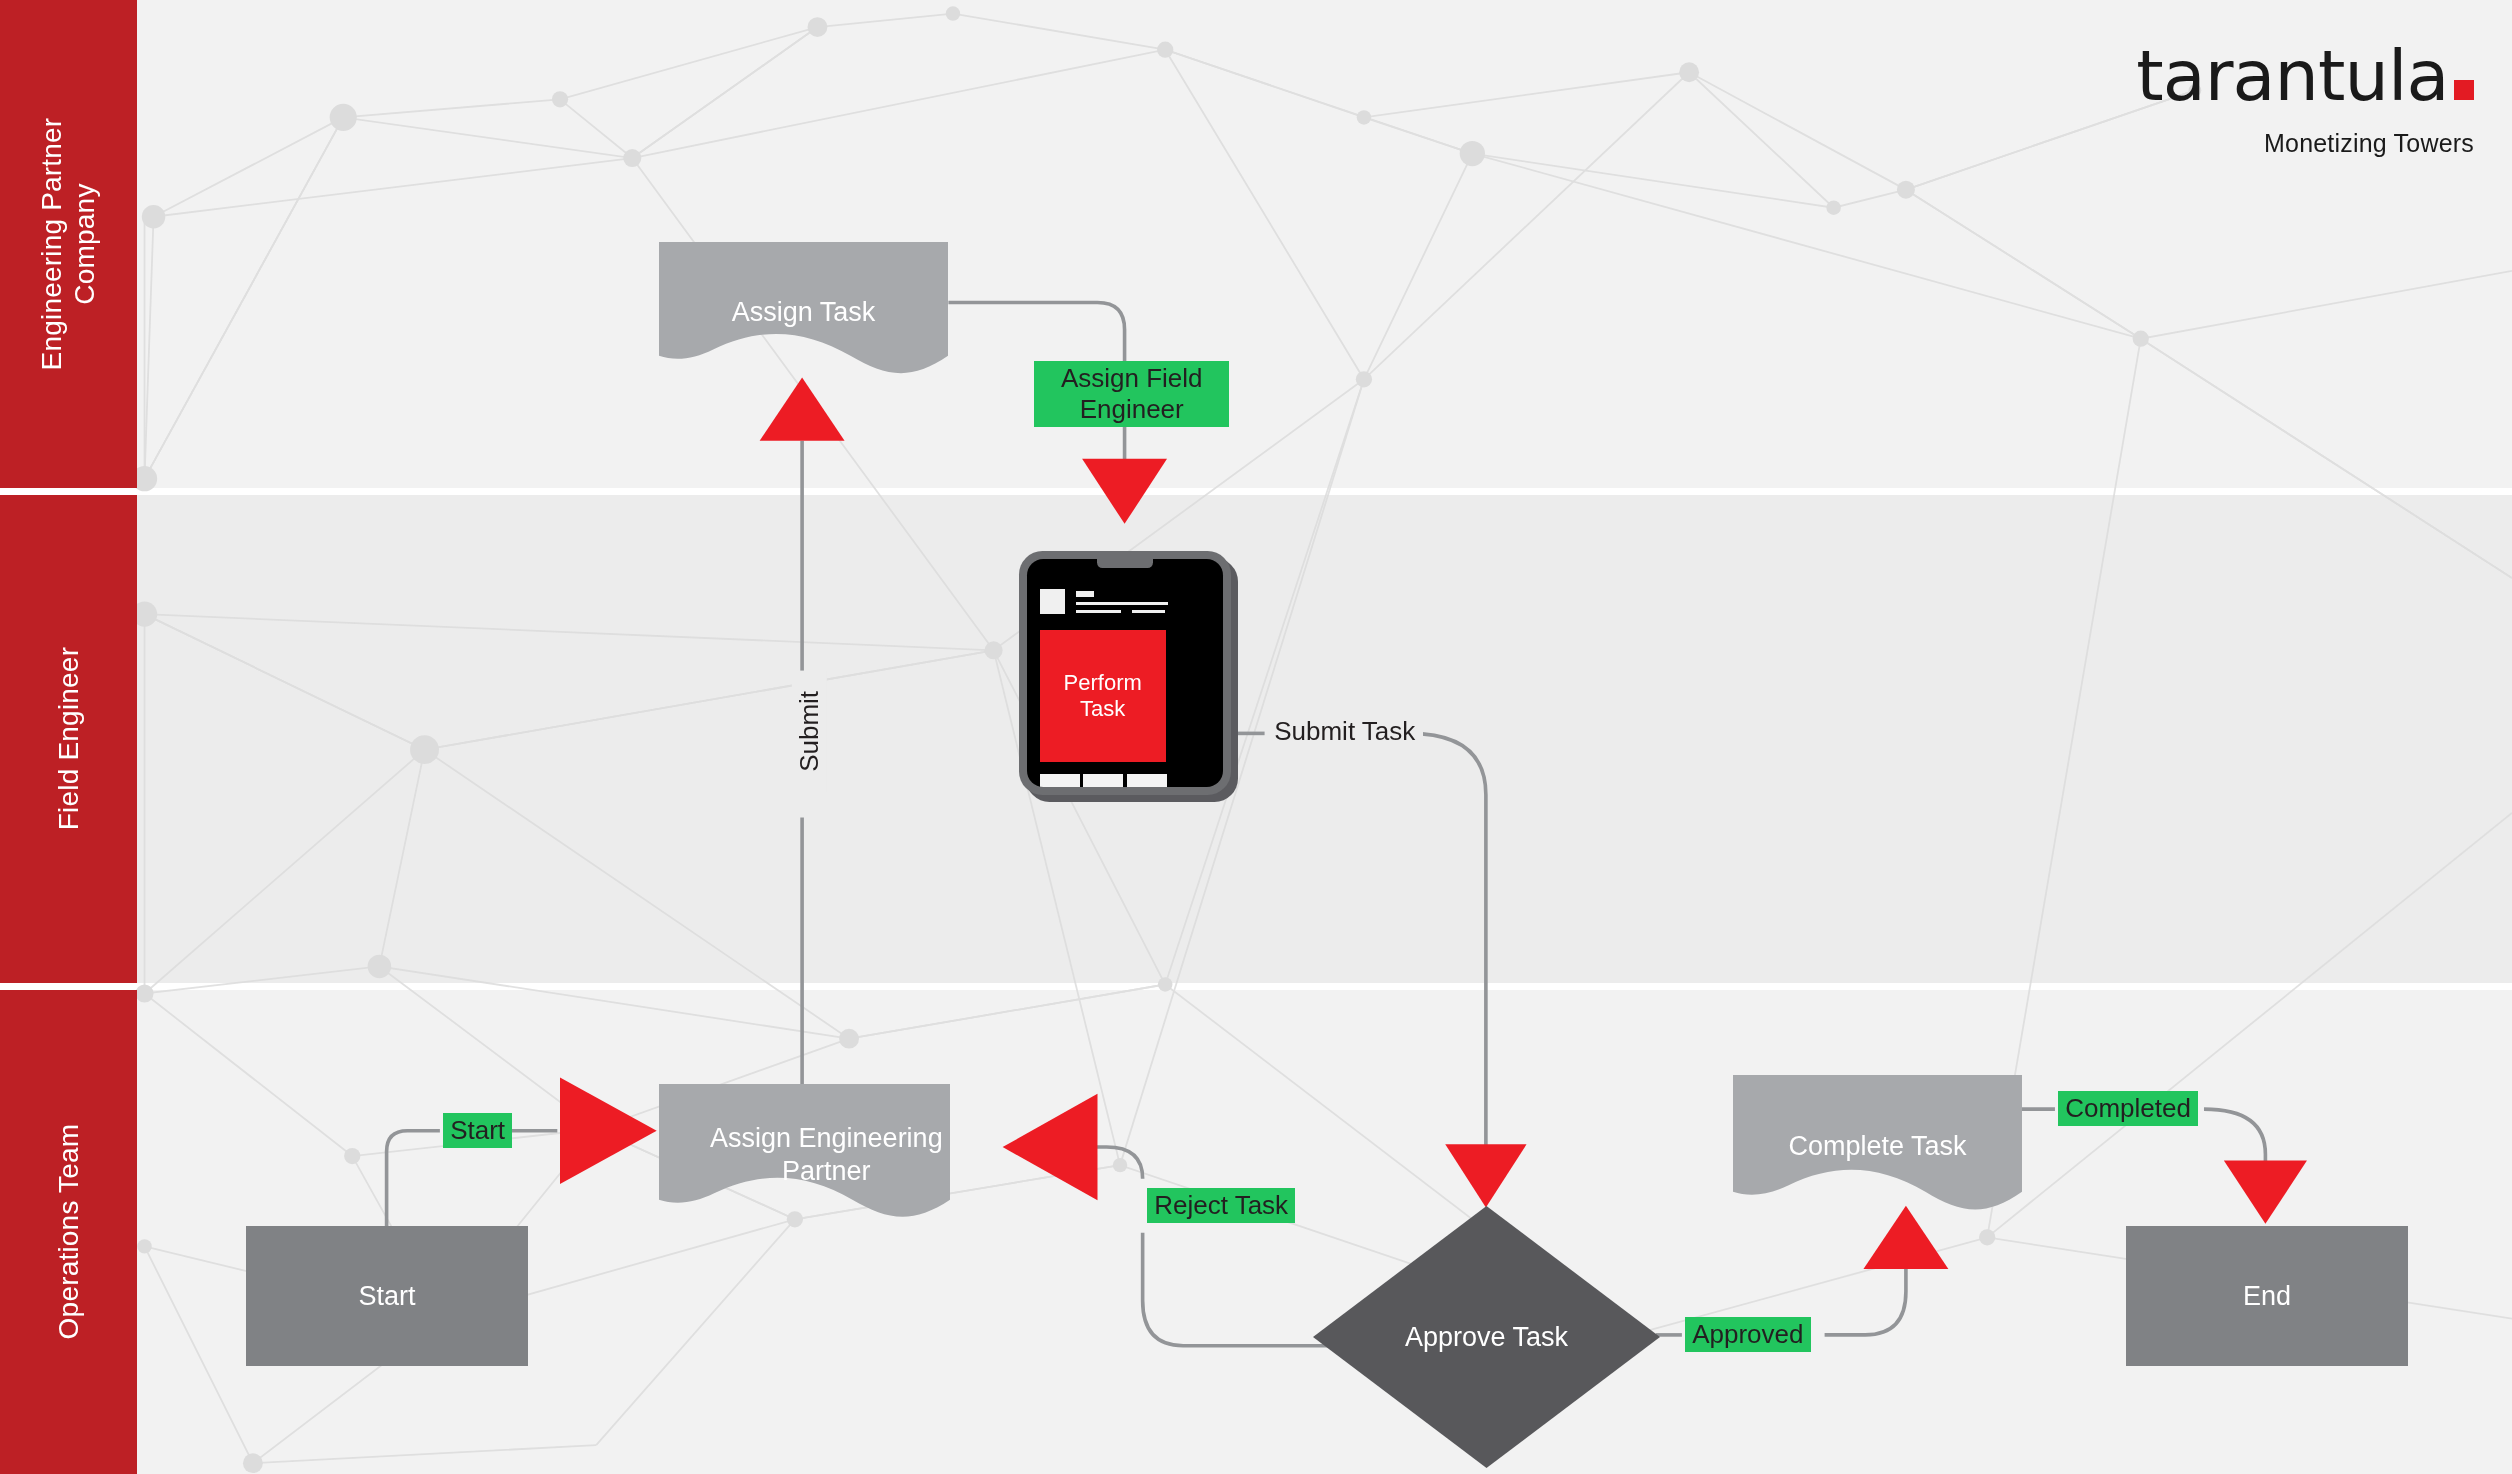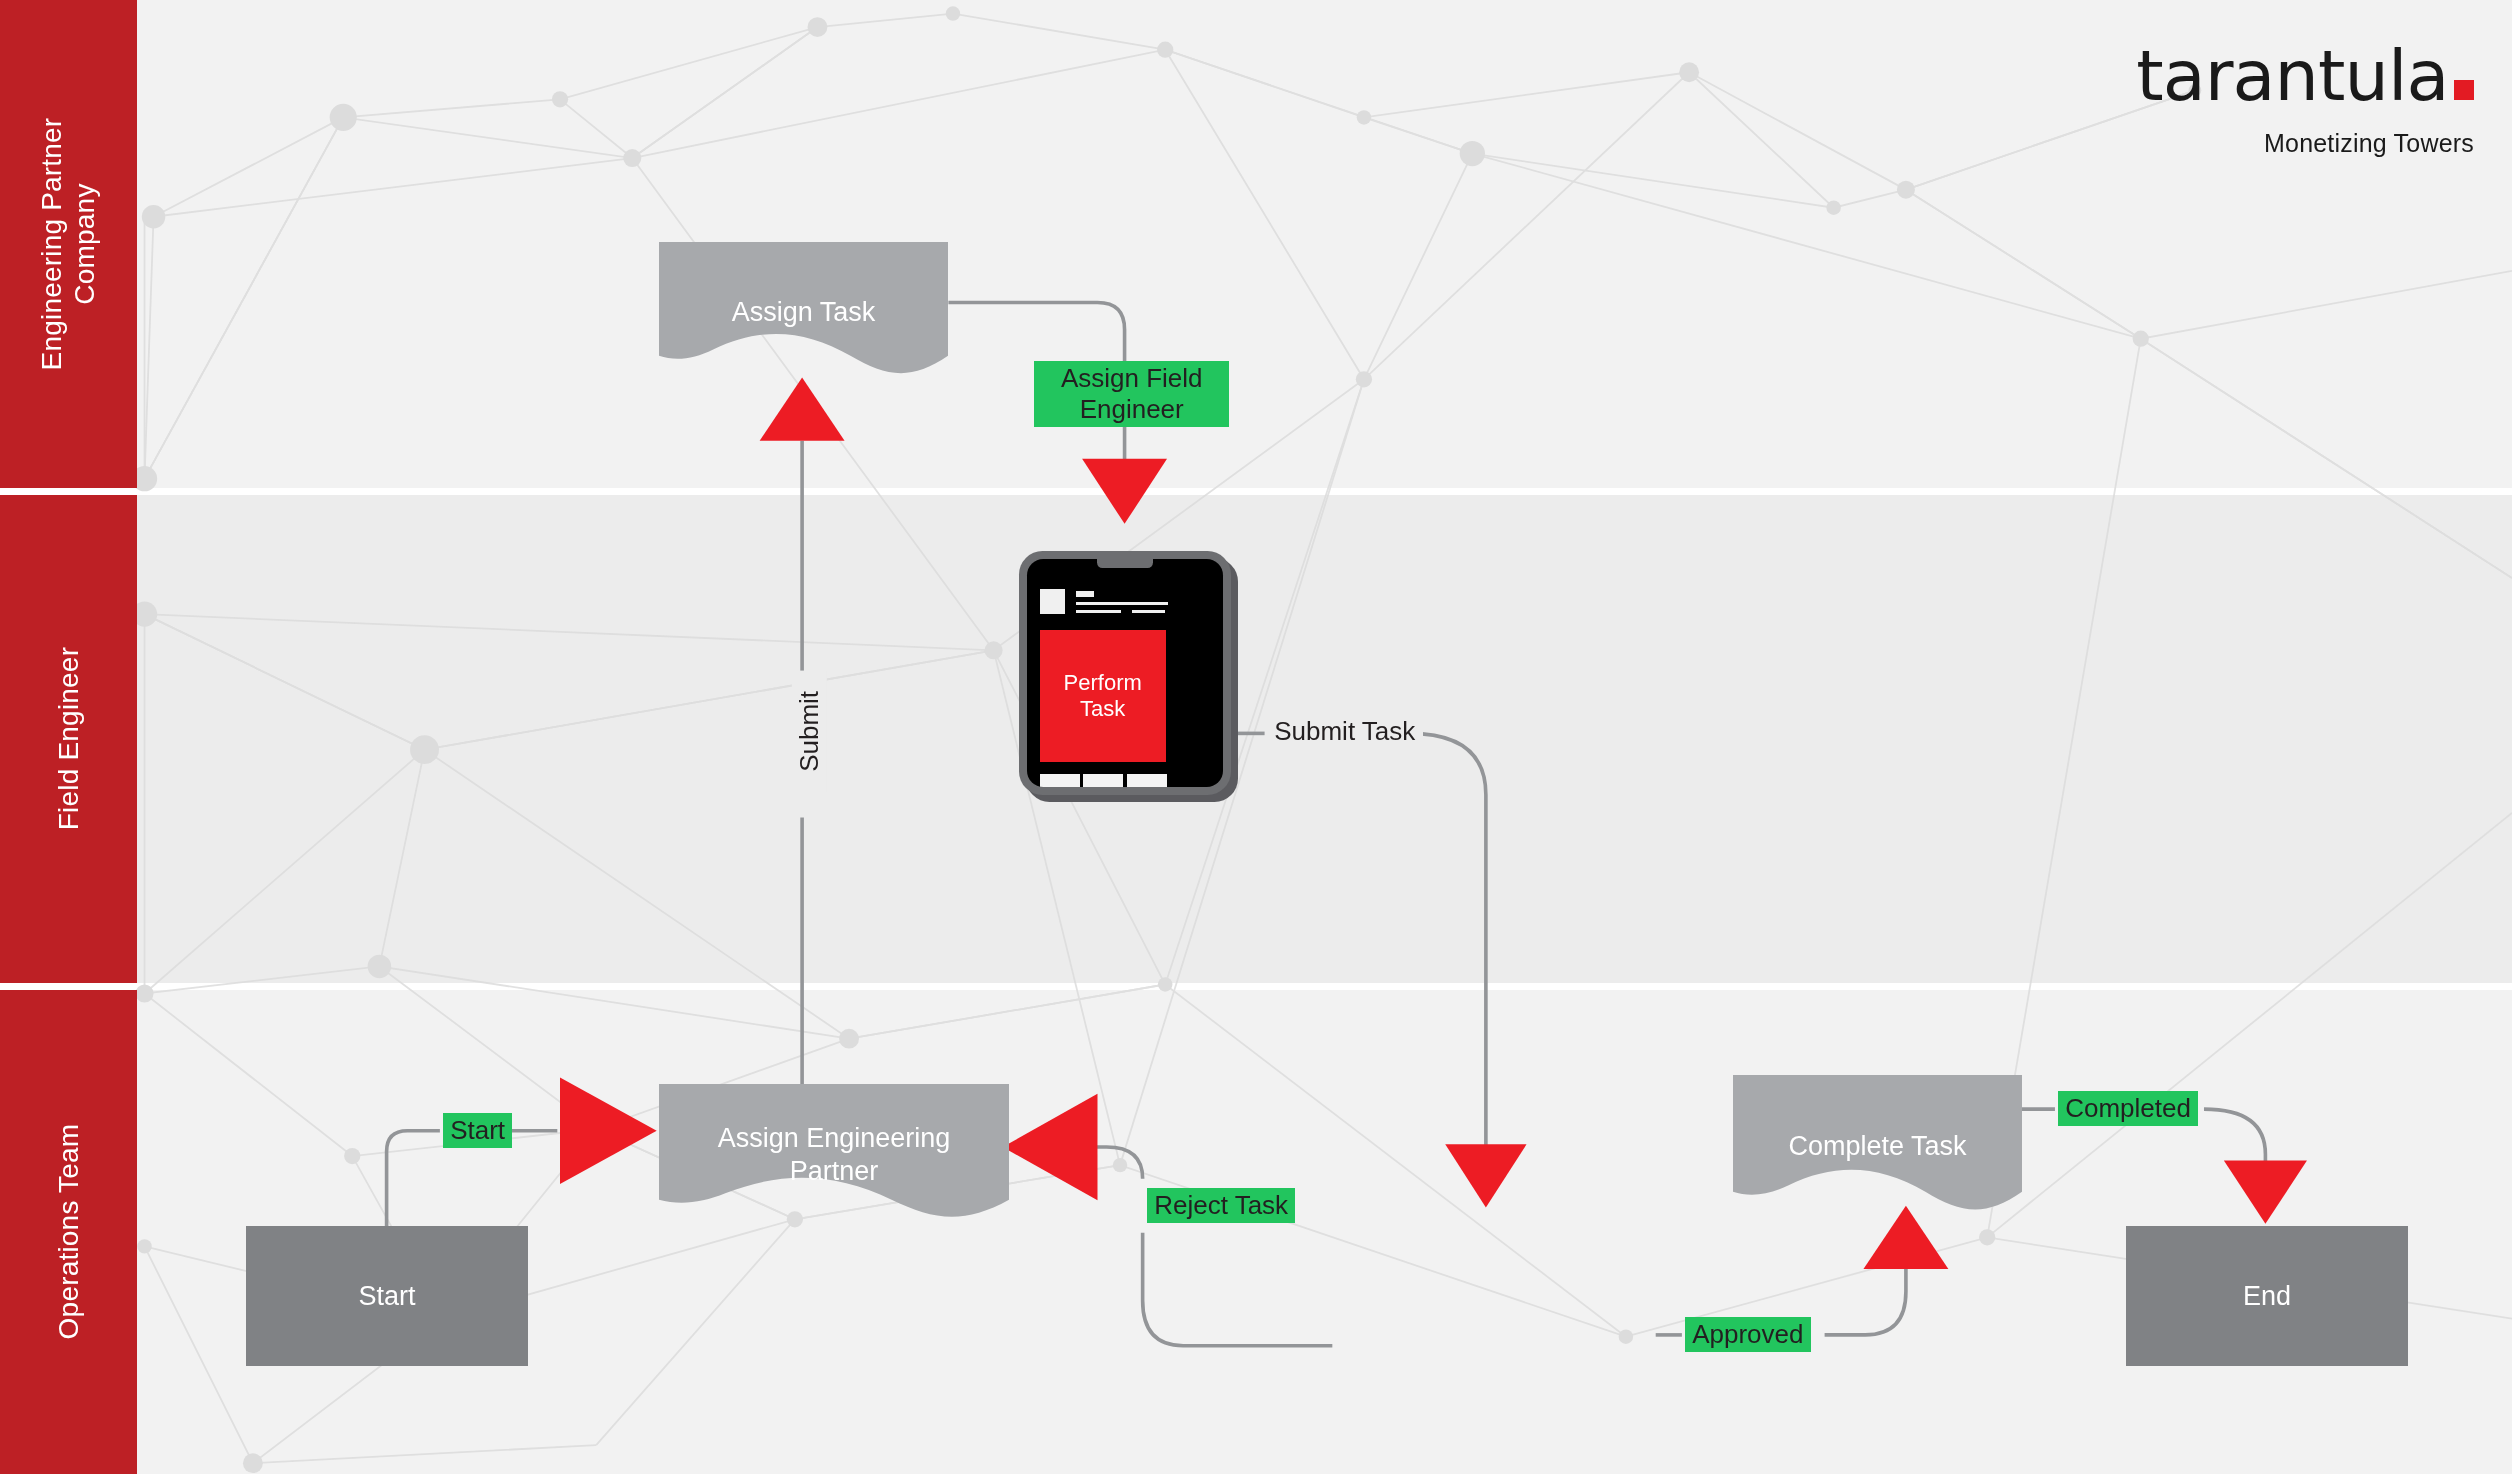--- a/index.html
+++ b/index.html
@@ -402,21 +402,21 @@
     </g>
   </svg>
 
   <div class="node doc" style="left:659px; top:242px; width:289px; height:140px;align-items:center;">
     <svg class="doc-shape" viewBox="0 0 320 155" preserveAspectRatio="none">
       <path d="M0 0 H320 V126 C278 155 250 148 212 126 C160 96 112 94 60 119 C38 130 18 132 0 126 Z" fill="#a7a9ac"></path>
     </svg>
     <span class="doc-label">Assign Task</span>
   </div>
 
-  <div class="node doc" style="left:659px; top:1084px; width:350px; height:141px;">
+  <div class="node doc" style="left:659px; top:1084px; width:291px; height:141px;justify-content:flex-end;">
     <svg class="doc-shape" viewBox="0 0 322 156" preserveAspectRatio="none">
       <path d="M0 0 H322 V128 C280 156 252 150 214 128 C162 98 113 96 61 121 C39 132 18 134 0 128 Z" fill="#a7a9ac"></path>
     </svg>
     <span class="doc-label" style="width:85%;">Assign Engineering Partner</span>
   </div>
 
   <div class="node doc" style="left:1733px; top:1075px; width:289px; height:143px;">
     <svg class="doc-shape" viewBox="0 0 320 158" preserveAspectRatio="none">
       <path d="M0 0 H320 V129 C279 158 251 152 213 129 C161 99 113 97 61 122 C39 133 18 135 0 129 Z" fill="#a7a9ac"></path>
     </svg>
@@ -424,20 +424,26 @@
   </div>
 
   <div class="node rect" style="left:246px; top:1226px; width:282px; height:140px;">
     <span class="rect-label">Start</span>
   </div>
 
   <div class="node rect" style="left:2126px; top:1226px; width:282px; height:140px;">
     <span class="rect-label">End</span>
   </div>
 
+  <div class="node diamond" style="left:1313px; top:1206px; width:347px; height:262px;">
+    <svg class="dia-shape" viewBox="0 0 384 290" preserveAspectRatio="none">
+      <polygon points="192,0 384,145 192,290 0,145" fill="#58585b"></polygon>
+    </svg>
+    <span class="dia-label">Approve Task</span>
+  </div>
 
   <div id="phone">
     <div class="phone-shadow"></div>
     <div class="phone-body">
       <div class="phone-screen">
         <div class="phone-notch"></div>
         <div class="ph-head">
           <div class="ph-thumb"></div>
           <div class="ph-lines">
             <div class="ph-l1"></div>

